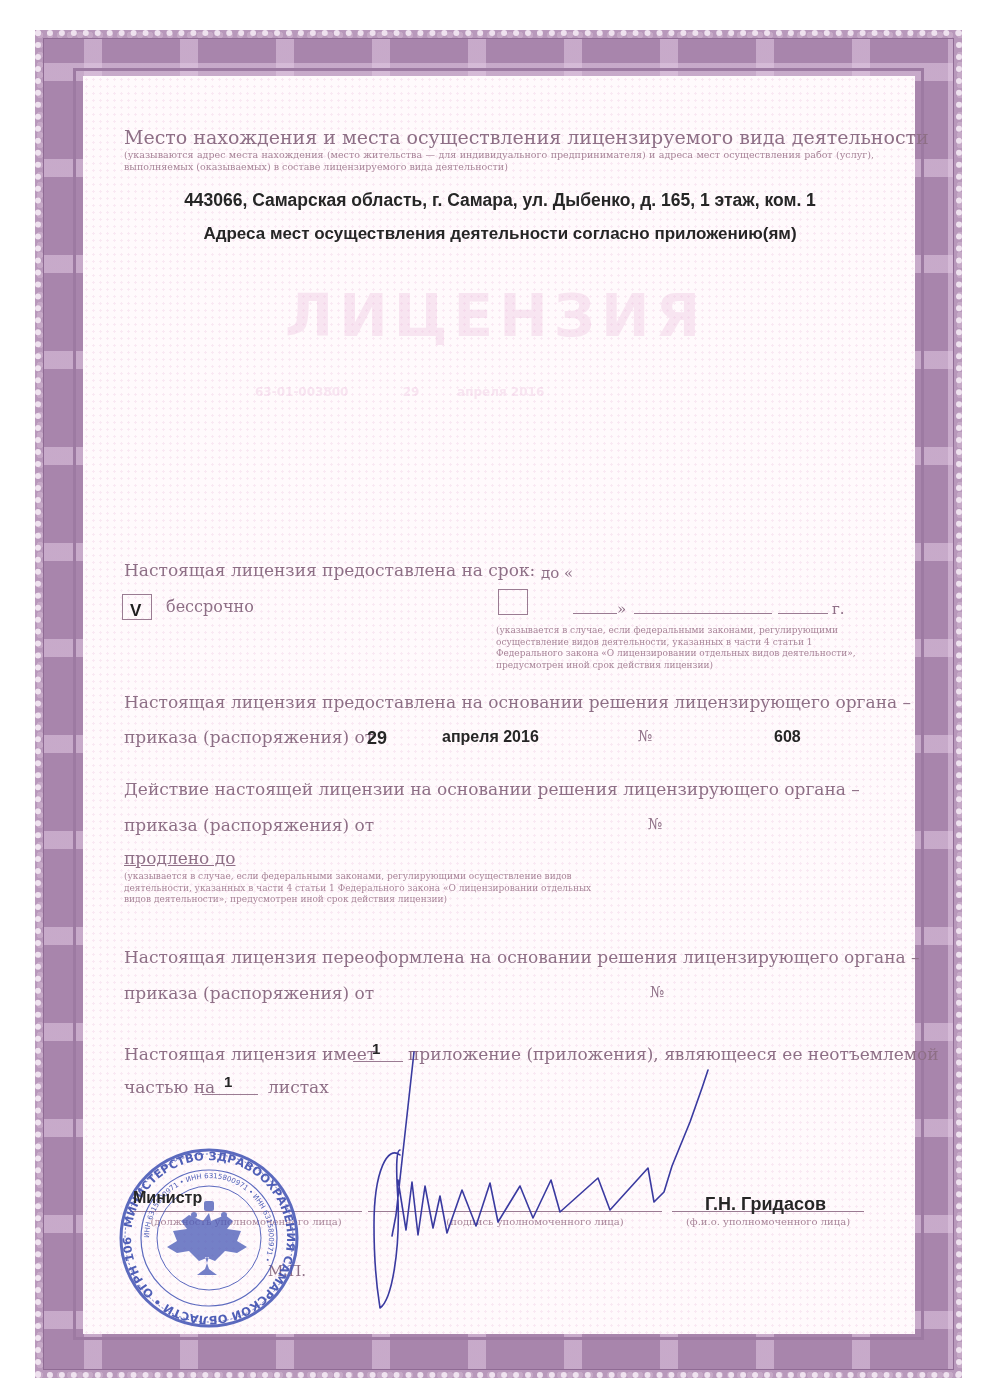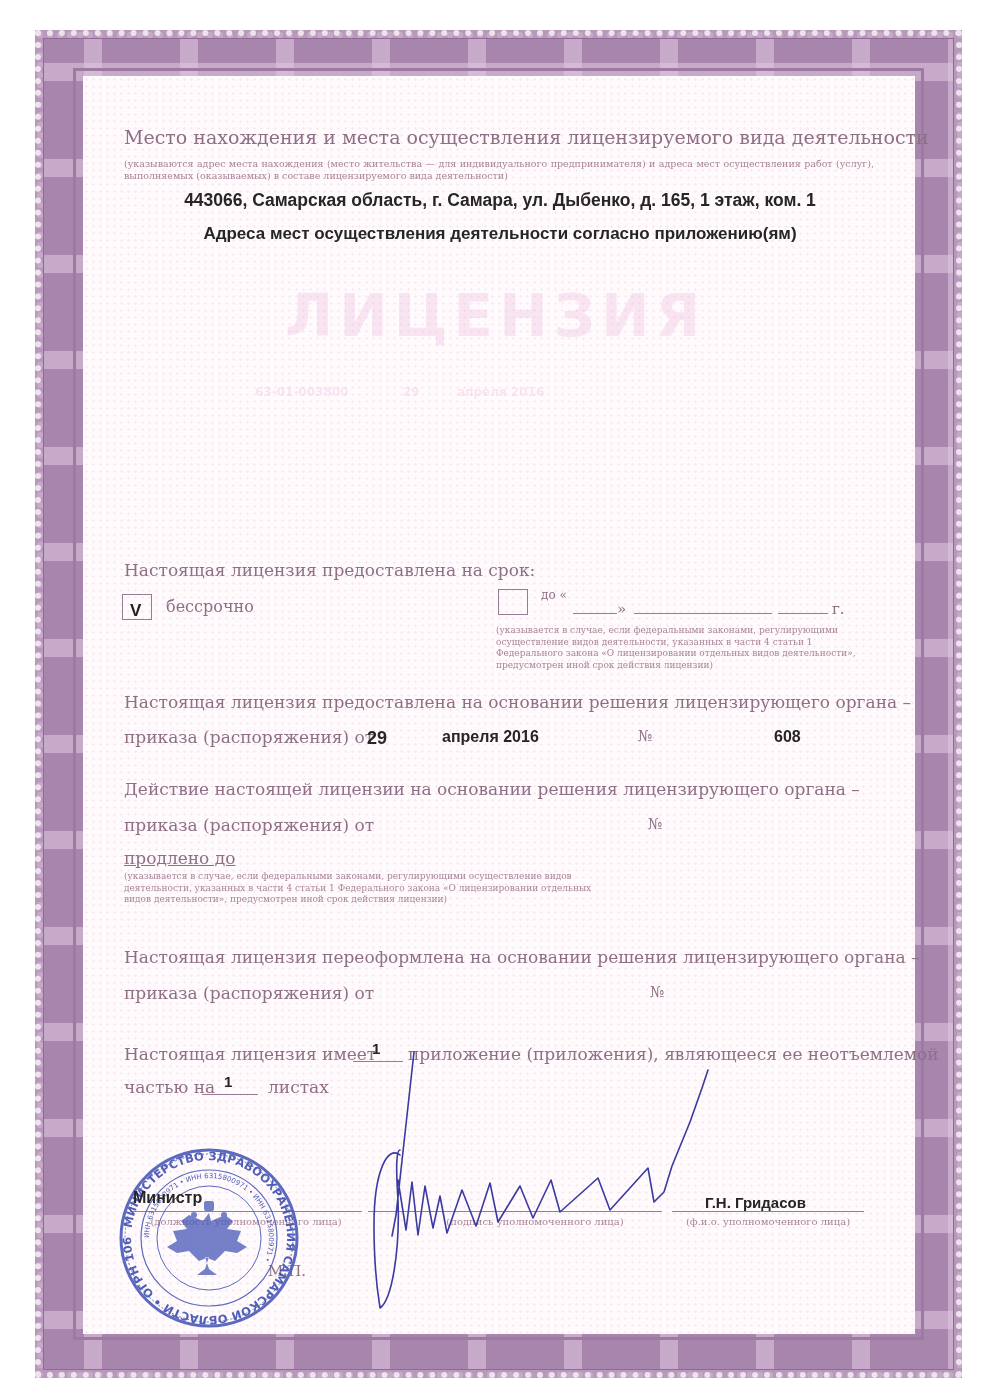--- a/index.html
+++ b/index.html
@@ -45,21 +45,21 @@
   .ghost { position: absolute; color: rgba(236,190,220,0.35); font-family: "DejaVu Sans", sans-serif; font-weight: bold; }
 
   
   .abs { position: absolute; }
   .lbl { color: #8e6f86; font-size: 17px; white-space: nowrap; }
   .small { color: #a88498; font-size: 9.5px; line-height: 12px; }
   .fill { color: #262626; font-family: "Liberation Sans", "DejaVu Sans", sans-serif; font-weight: bold; }
   .justify { text-align: justify; text-align-last: justify; }
 
   .heading { left: 124px; top: 126px; width: 750px; font-size: 19px; color: #8e6f86; }
-  .heading-note { left: 124px; top: 158px; width: 750px; }
+  .heading-note { left: 124px; top: 149px; width: 750px; }
   .addr1 { left: 0; width: 1000px; text-align: center; top: 190px; font-size: 17.5px; }
   .addr2 { left: 0; width: 1000px; text-align: center; top: 224px; font-size: 17px; }
 
   .checkbox { position: absolute; width: 30px; height: 26px; border: 1.5px solid #9a7b92; box-sizing: border-box; background: transparent; }
   .checkmark { position: absolute; left: 7px; top: 6px; font-size: 17px; color: #1f1f1f; font-family: "Liberation Sans", sans-serif; font-weight: bold; }
 
   .uline { position: absolute; height: 0; border-bottom: 1.3px solid #9a7b92; }
   .sig-caption { position: absolute; color: #a88498; font-size: 10px; text-align: center; white-space: nowrap; }
 
   
@@ -84,21 +84,21 @@
 <div class="abs fill addr2">Адреса мест осуществления деятельности согласно приложению(ям)</div>
 
 <div class="abs lbl" style="left:124px; top:560px;">Настоящая лицензия предоставлена на срок:</div>
 
 <div class="checkbox" style="left:122px; top:594px;">
   <span class="checkmark">V</span>
 </div>
 <div class="abs lbl" style="left:166px; top:597px; font-size:16px;">бессрочно</div>
 
 <div class="checkbox" style="left:498px; top:589px;"></div>
-<div class="abs lbl" style="left:541px; top:588px; font-size:12px;">до «</div>
+<div class="abs lbl" style="left:541px; top:564px; font-size:15px;">до «</div>
 <div class="uline" style="left:573px; top:613px; width:44px;"></div>
 <div class="abs lbl" style="left:617px; top:600px; font-size:15px;">»</div>
 <div class="uline" style="left:634px; top:613px; width:138px;"></div>
 <div class="uline" style="left:778px; top:613px; width:50px;"></div>
 <div class="abs lbl" style="left:832px; top:600px; font-size:15px;">г.</div>
 <div class="abs small" style="left:496px; top:625px; width:378px; font-size:9px; line-height:11.5px;">(указывается в случае, если федеральными законами, регулирующими осуществление видов деятельности, указанных в части 4 статьи 1 Федерального закона «О лицензировании отдельных видов деятельности», предусмотрен иной срок действия лицензии)</div>
 
 <div class="abs lbl" style="left:124px; top:692px;">Настоящая лицензия предоставлена на основании решения лицензирующего органа –</div>
 <div class="abs lbl" style="left:124px; top:727px;">приказа (распоряжения)  от</div>
 <div class="abs fill" style="left:367px; top:728px; font-size:18px;">29</div>
@@ -152,19 +152,19 @@
 
   <g fill="#4a5bb8" opacity="0.85">
     <path d="M91,70 l-6,8 l-14,-6 l-8,6 l6,8 l-14,2 l4,10 l-10,6 l10,6 l12,-2 l10,10 l10,-4 l-4,12 l-8,6 l20,0 l-8,-6 l-4,-12 l10,4 l10,-10 l12,2 l10,-6 l-10,-6 l4,-10 l-14,-2 l6,-8 l-8,-6 l-14,6 z"></path>
     <circle cx="76" cy="72" r="3"></circle>
       <circle cx="106" cy="72" r="3"></circle>
     <rect x="86" y="58" width="10" height="10" rx="2"></rect>
   </g>
 </svg>
 
 <div class="abs fill" style="left:133px; top:1189px; font-size:16px;">Министр</div>
-<div class="abs fill" style="left:705px; top:1194px; font-size:15px;">Г.Н. Гридасов</div>
+<div class="abs fill" style="left:705px; top:1194px; font-size:18px;">Г.Н. Гридасов</div>
 
 <svg class="signature" viewBox="0 0 1000 1398">
   <path fill="none" stroke="#3a3aa0" stroke-width="1.6" stroke-linecap="round" stroke-linejoin="round" d="M414,1052 L396,1215 L392,1236
            M400,1155 C388,1145 374,1170 374,1225 C374,1280 380,1305 380,1308 C392,1300 400,1250 398,1200 C396,1170 396,1150 400,1150
            M398,1180 L406,1230 L412,1182 L418,1235 L425,1186 L433,1228 L440,1196 L447,1233 L462,1190 L476,1226 L490,1183 L498,1222 L520,1186 L533,1218 L551,1180 L560,1212 L598,1178 L610,1210 L648,1168 L654,1202 L664,1192 L672,1166 L690,1122 L702,1088 L708,1070"></path>
 </svg>
 
 </body></html>

